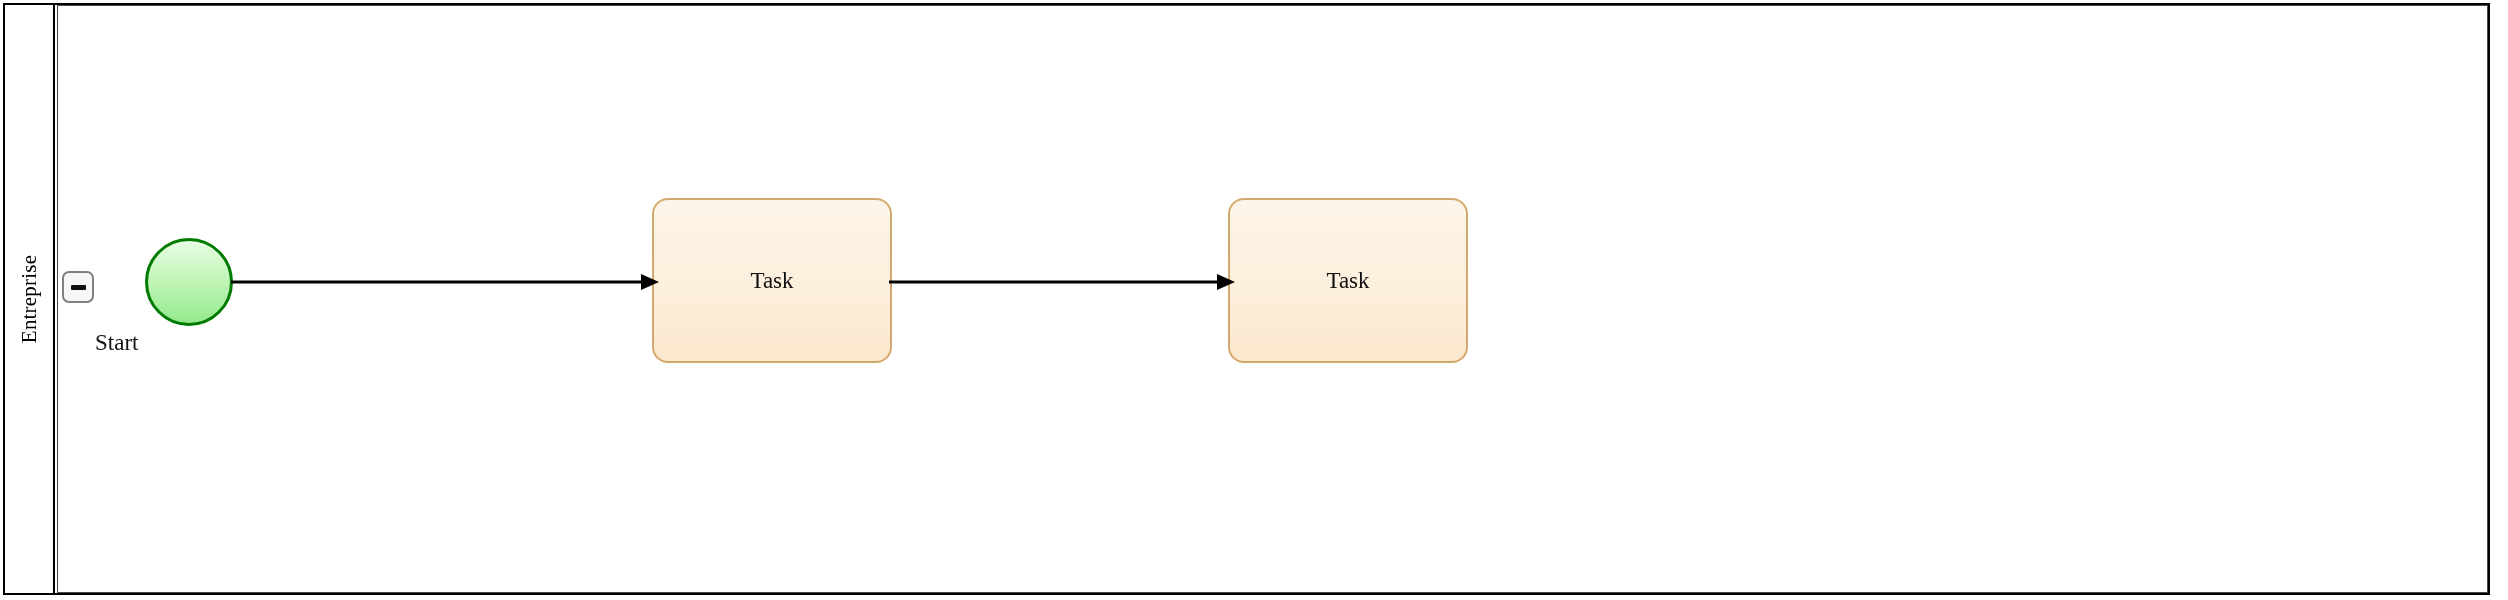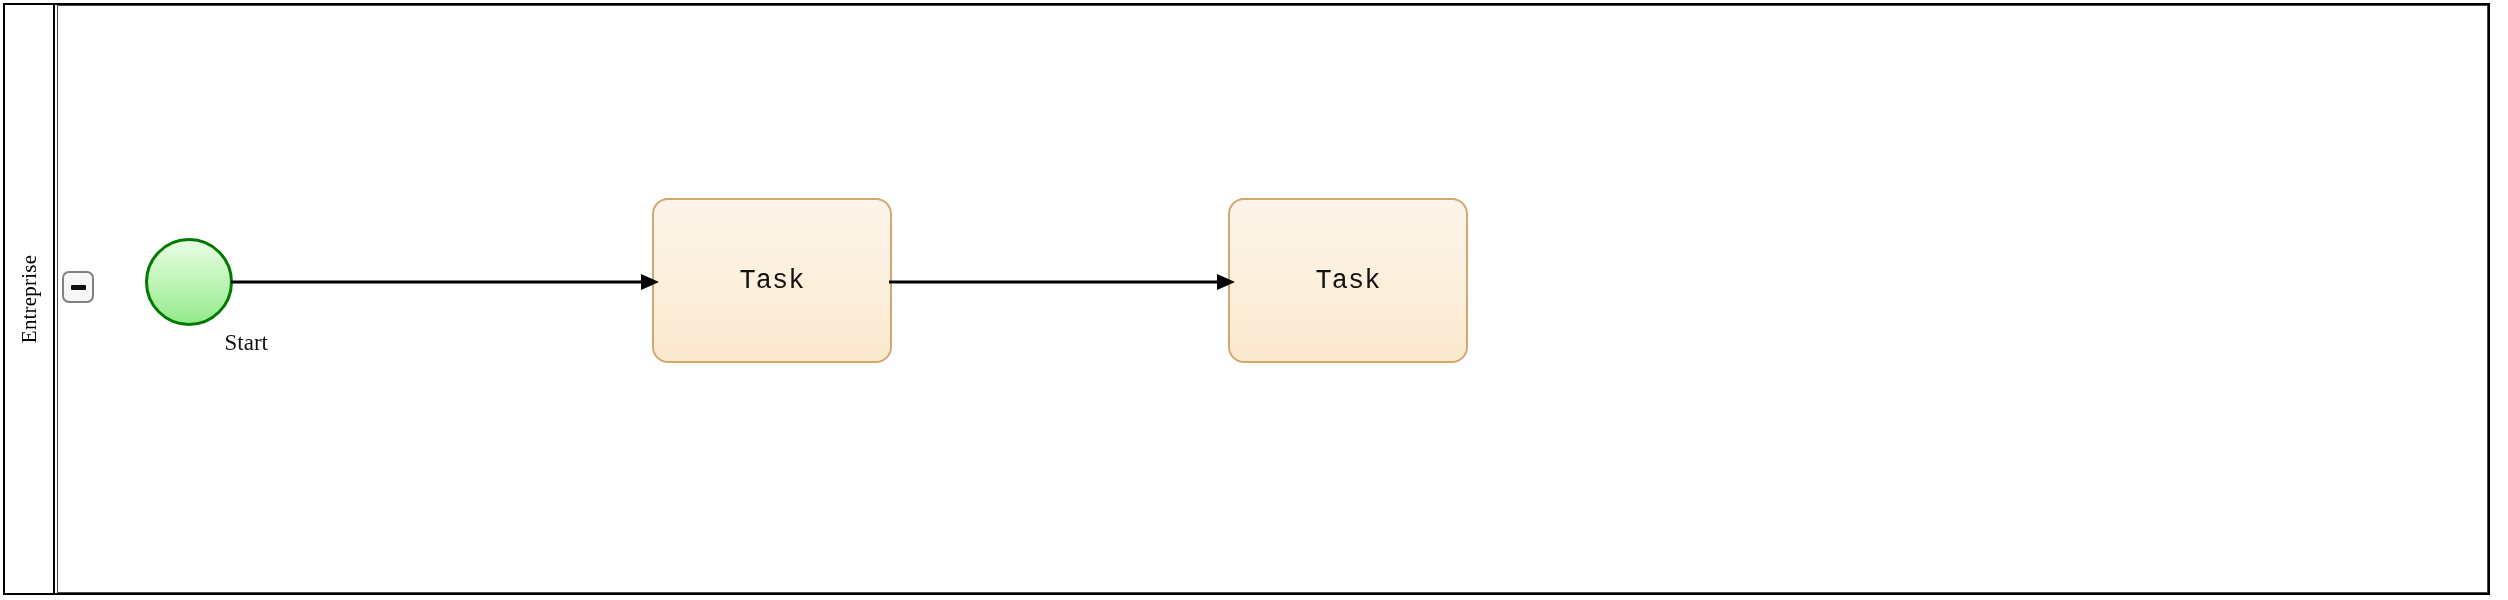--- a/index.html
+++ b/index.html
@@ -93,43 +93,43 @@
     top: 238px;
     width: 88px;
     height: 88px;
     box-sizing: border-box;
     border: 3px solid #007a00;
     border-radius: 50%;
     background: linear-gradient(to bottom, #e8fde4 0%, #c6f6bd 42%, #93ea8c 100%);
   }
   .start-label {
     position: absolute;
-    left: 108px;
+    left: 95px;
     top: 330px;
     width: 160px;
-    text-align: right;
+    text-align: left;
     font-family: "Liberation Serif", "DejaVu Serif", serif;
     font-size: 23px;
     color: #111111;
   }
 
   
   .task {
     position: absolute;
     box-sizing: border-box;
     border: 2px solid #d3a76d;
     border-radius: 16px;
     background: linear-gradient(to bottom, #fdf5e9 0%, #fcefdc 55%, #fbe8cd 100%);
     display: flex;
     align-items: center;
     justify-content: center;
   }
   .task-label {
-    font-family: Liberation Mono, monospace;
-    font-size: 27px;
+    font-family: Liberation Serif, serif;
+    font-size: 23px;
     color: #111111;
   }
   #task-1 {
     left: 652px;
     top: 198px;
     width: 240px;
     height: 165px;
   }
   #task-2 {
     left: 1228px;

